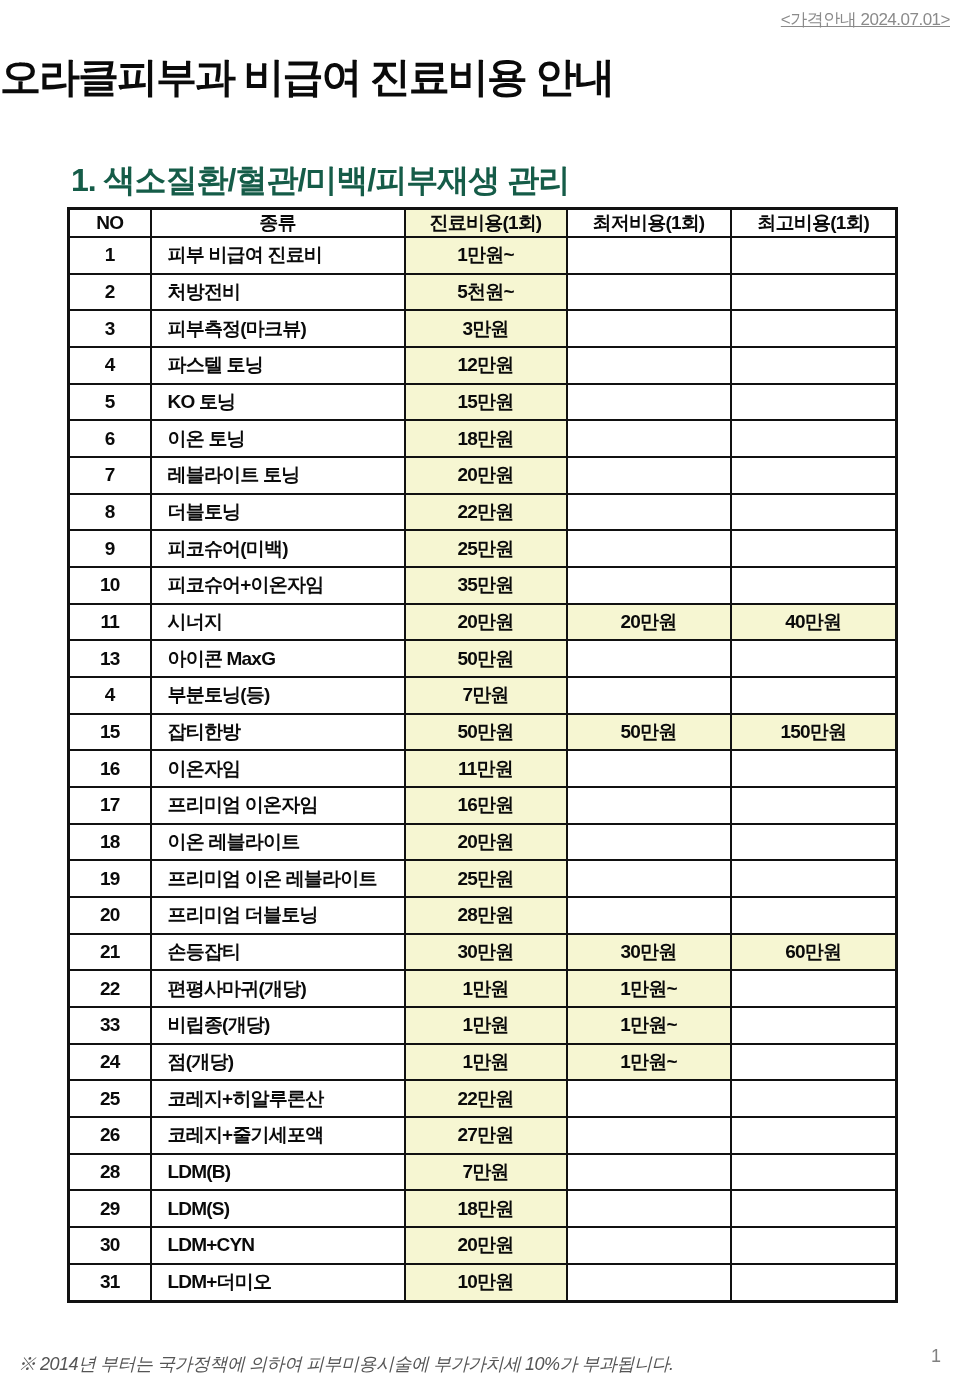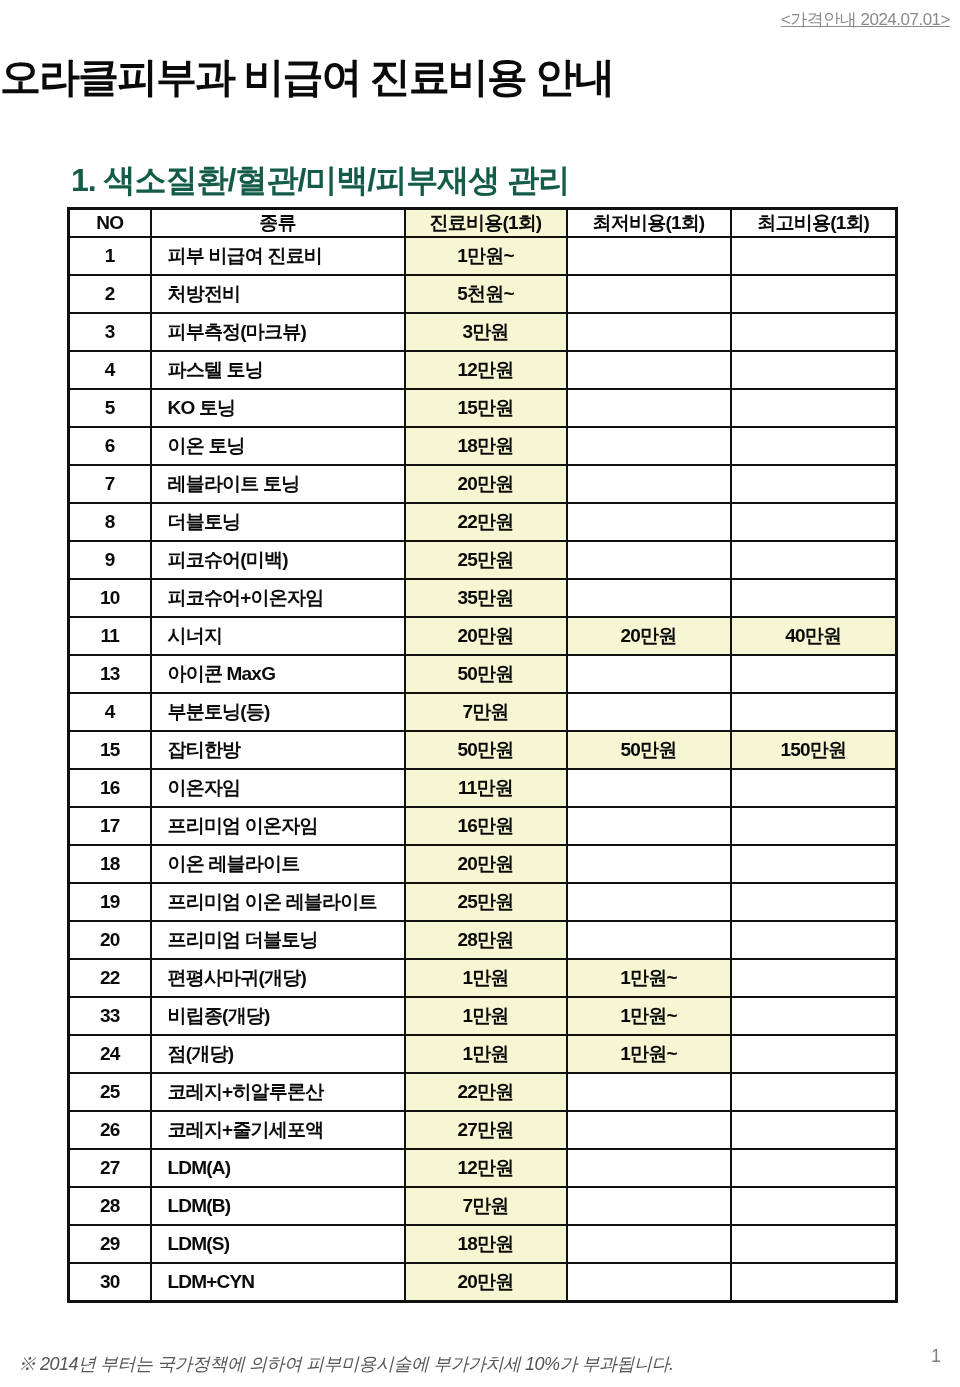--- a/index.html
+++ b/index.html
@@ -246,20 +246,27 @@
       <td class="cell-max"></td>
     </tr>
         <tr>
       <td class="cell-no">20</td>
       <td class="cell-name">프리미엄 더블토닝</td>
       <td class="cell-price hl">28만원</td>
       <td class="cell-min"></td>
       <td class="cell-max"></td>
     </tr>
         <tr>
+      <td class="cell-no">21</td>
+      <td class="cell-name">손등잡티</td>
+      <td class="cell-price hl">30만원</td>
+      <td class="cell-min hl">30만원</td>
+      <td class="cell-max hl">60만원</td>
+    </tr>
+        <tr>
       <td class="cell-no">22</td>
       <td class="cell-name">편평사마귀(개당)</td>
       <td class="cell-price hl">1만원</td>
       <td class="cell-min hl">1만원~</td>
       <td class="cell-max"></td>
     </tr>
         <tr>
       <td class="cell-no">33</td>
       <td class="cell-name">비립종(개당)</td>
       <td class="cell-price hl">1만원</td>
@@ -281,47 +288,47 @@
       <td class="cell-max"></td>
     </tr>
         <tr>
       <td class="cell-no">26</td>
       <td class="cell-name">코레지+줄기세포액</td>
       <td class="cell-price hl">27만원</td>
       <td class="cell-min"></td>
       <td class="cell-max"></td>
     </tr>
         <tr>
-      <td class="cell-no">27</td>
-      <td class="cell-name">LDM(A)</td>
-      <td class="cell-price hl">12만원</td>
-      <td class="cell-min"></td>
-      <td class="cell-max"></td>
-    </tr>
-        <tr>
       <td class="cell-no">28</td>
       <td class="cell-name">LDM(B)</td>
       <td class="cell-price hl">7만원</td>
       <td class="cell-min"></td>
       <td class="cell-max"></td>
     </tr>
         <tr>
       <td class="cell-no">29</td>
       <td class="cell-name">LDM(S)</td>
       <td class="cell-price hl">18만원</td>
       <td class="cell-min"></td>
       <td class="cell-max"></td>
     </tr>
         <tr>
       <td class="cell-no">30</td>
       <td class="cell-name">LDM+CYN</td>
       <td class="cell-price hl">20만원</td>
       <td class="cell-min"></td>
       <td class="cell-max"></td>
     </tr>
+        <tr>
+      <td class="cell-no">31</td>
+      <td class="cell-name">LDM+더미오</td>
+      <td class="cell-price hl">10만원</td>
+      <td class="cell-min"></td>
+      <td class="cell-max"></td>
+    </tr>
       </tbody>
   </table>
 
   <div class="footer-note">※ 2014년 부터는 국가정책에 의하여 피부미용시술에 부가가치세 10%가 부과됩니다.</div>
 
   <div class="page-number">1</div>
 
 </div>
 
 </body></html>

